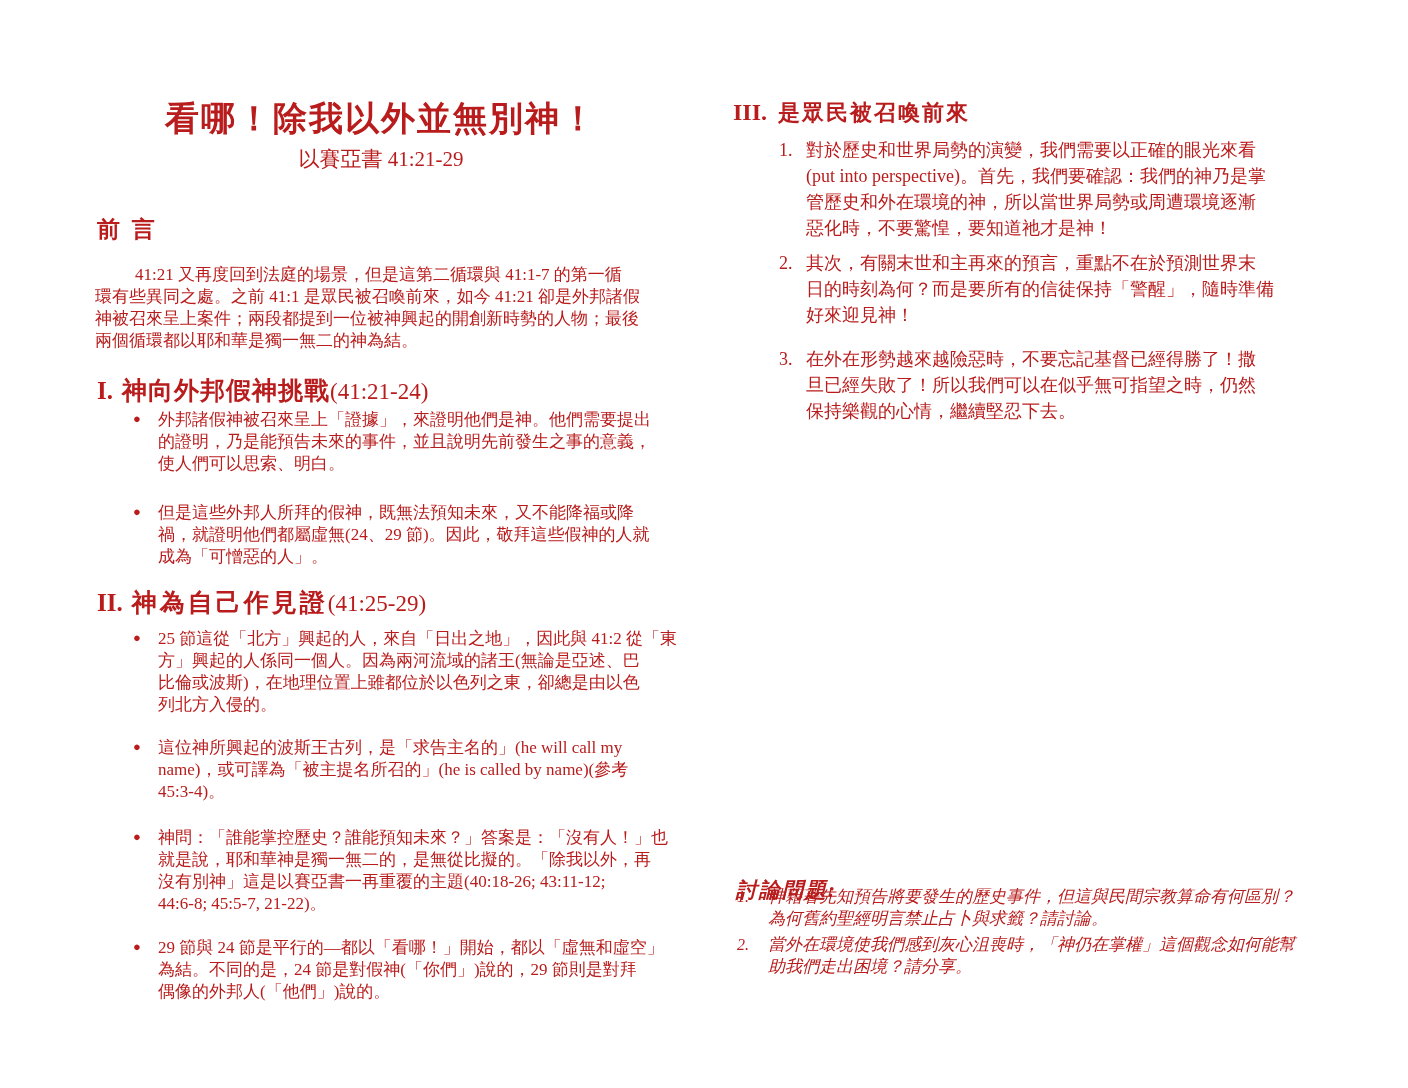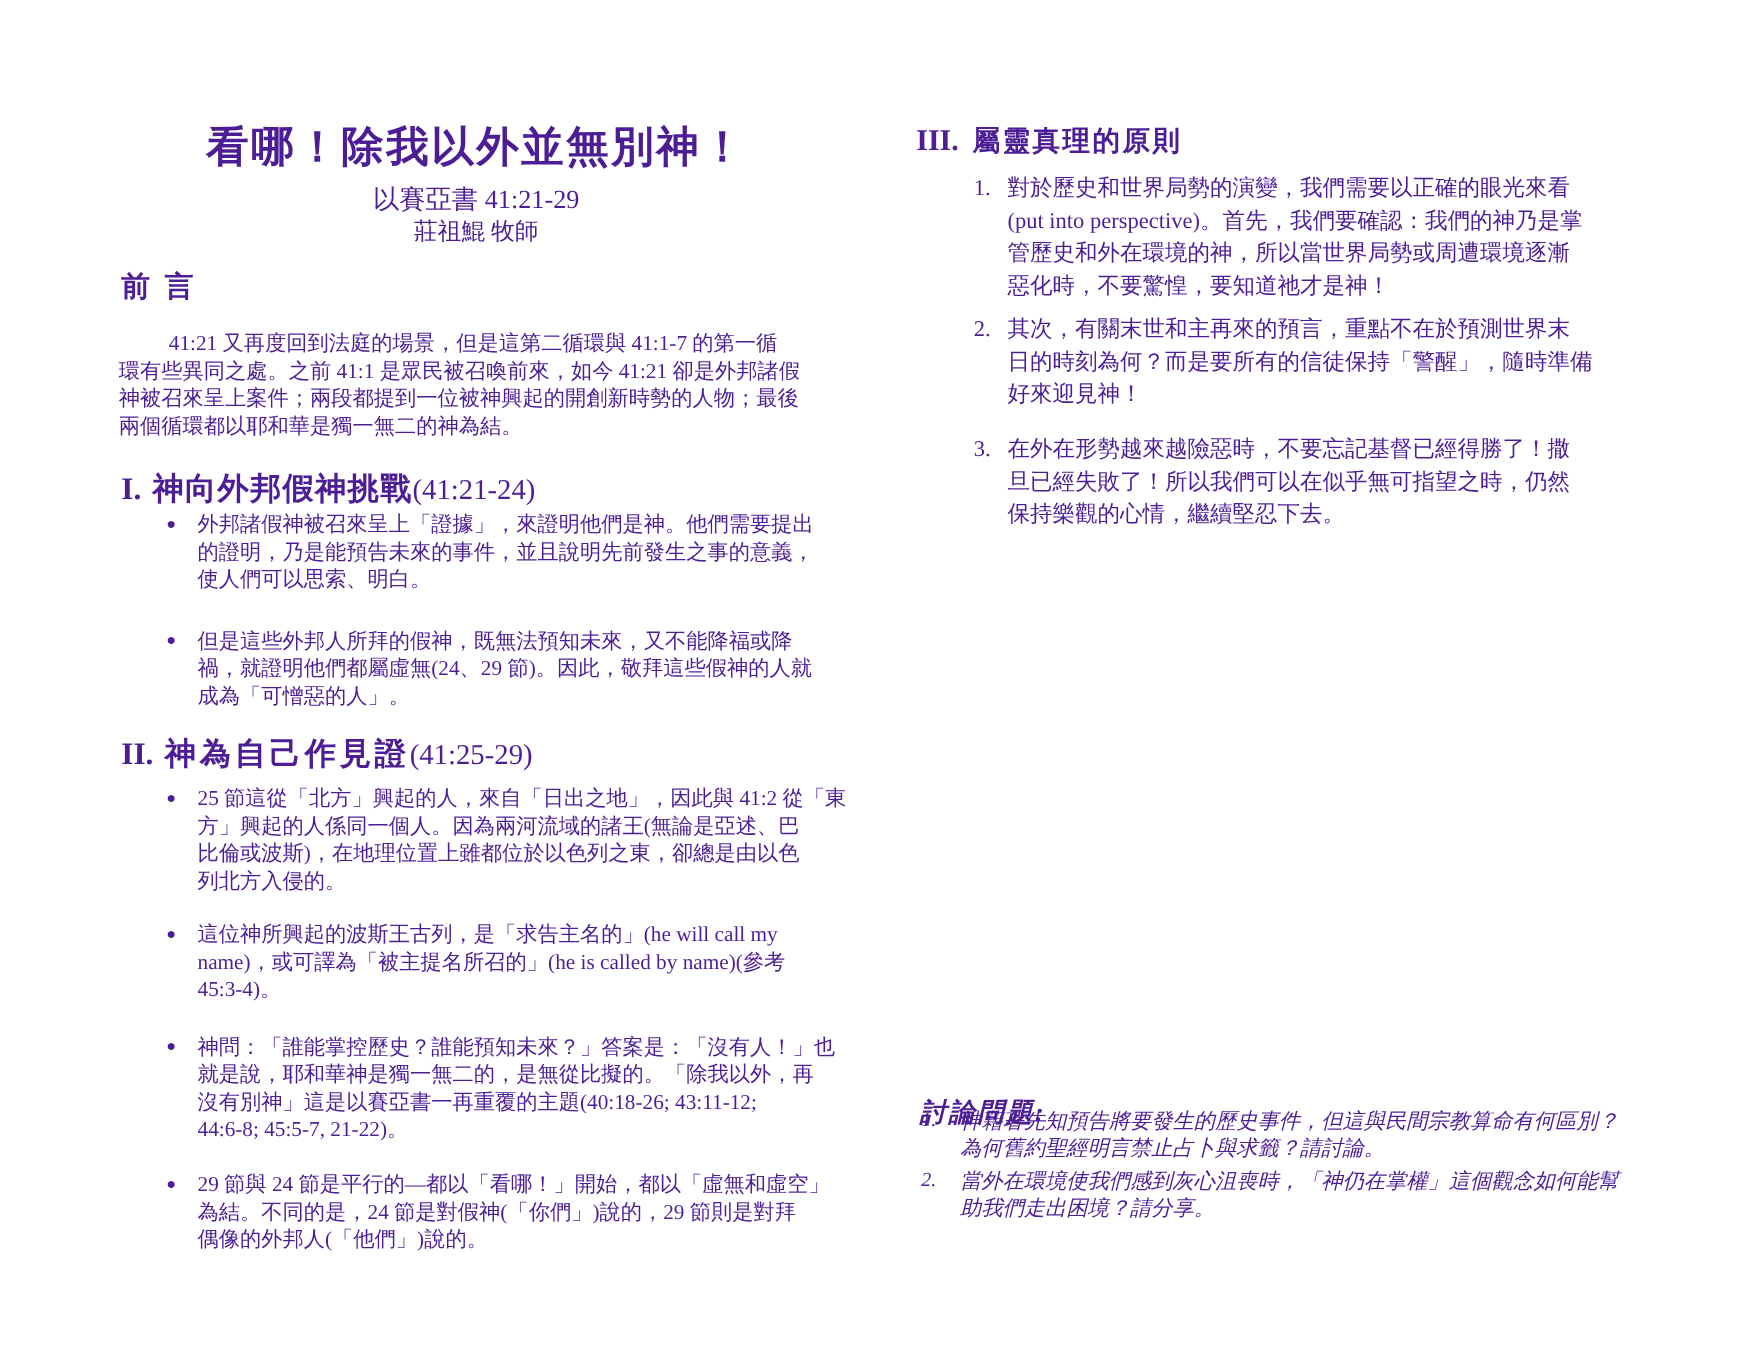--- a/index.html
+++ b/index.html
@@ -1,20 +1,20 @@
 <!DOCTYPE html>
 <html><head>
 <meta charset="utf-8">
 <style>
   html,body{margin:0;padding:0;background:#ffffff;}
   .page{
     position:relative;
     width:1408px;height:1088px;
     background:#ffffff;
-    color:#4c1d95;
+    color:#b91c1c;
     font-family:"Liberation Serif","DejaVu Serif",serif;
     overflow:hidden;
   }
   
   .header{position:absolute;left:95px;top:96px;width:572px;text-align:center;}
   .title{font-size:34px;line-height:46px;letter-spacing:2px;font-weight:600;}
   .subtitle{font-size:21px;line-height:27px;margin-top:4px;}
   .author{font-size:19px;line-height:24px;margin-top:1px;}
   
   .preface-heading{position:absolute;left:97px;top:214px;font-size:23px;font-weight:bold;letter-spacing:3px;}
@@ -55,21 +55,20 @@
   .q1{top:886px}.q2{top:934px}
 </style>
 </head>
 <body>
 
 <div class="page">
 
   <div class="header">
     <div class="title">看哪！除我以外並無別神！</div>
     <div class="subtitle">以賽亞書 41:21-29</div>
-    <div class="author">莊祖鯤 牧師</div>
   </div>
 
   <div class="preface-heading">前 言</div>
   <div class="preface-body">41:21 又再度回到法庭的場景，但是這第二循環與 41:1-7 的第一循
 環有些異同之處。之前 41:1 是眾民被召喚前來，如今 41:21 卻是外邦諸假
 神被召來呈上案件；兩段都提到一位被神興起的開創新時勢的人物；最後
 兩個循環都以耶和華是獨一無二的神為結。</div>
 
   <div class="sec-heading h1">
     <span class="num">I.</span><span class="stitle">神向外邦假神挑戰</span><span class="ref">(41:21-24)</span>
@@ -113,21 +112,21 @@
 44:6-8; 45:5-7, 21-22)。</div>
   </div>
   <div class="bullet b6">
     <span class="marker">●</span>
     <div class="btext">29 節與 24 節是平行的—都以「看哪！」開始，都以「虛無和虛空」
 為結。不同的是，24 節是對假神(「你們」)說的，29 節則是對拜
 偶像的外邦人(「他們」)說的。</div>
   </div>
 
   <div class="principles-heading">
-    <span class="num">III.</span><span class="ptitle">屬靈真理的原則</span>
+    <span class="num">III.</span><span class="ptitle">是眾民被召喚前來</span>
   </div>
 
   <div class="pitem p1">
     <span class="pnum">1.</span>
     <div class="ptext">對於歷史和世界局勢的演變，我們需要以正確的眼光來看
 (put into perspective)。首先，我們要確認：我們的神乃是掌
 管歷史和外在環境的神，所以當世界局勢或周遭環境逐漸
 惡化時，不要驚惶，要知道祂才是神！</div>
   </div>
   <div class="pitem p2">

